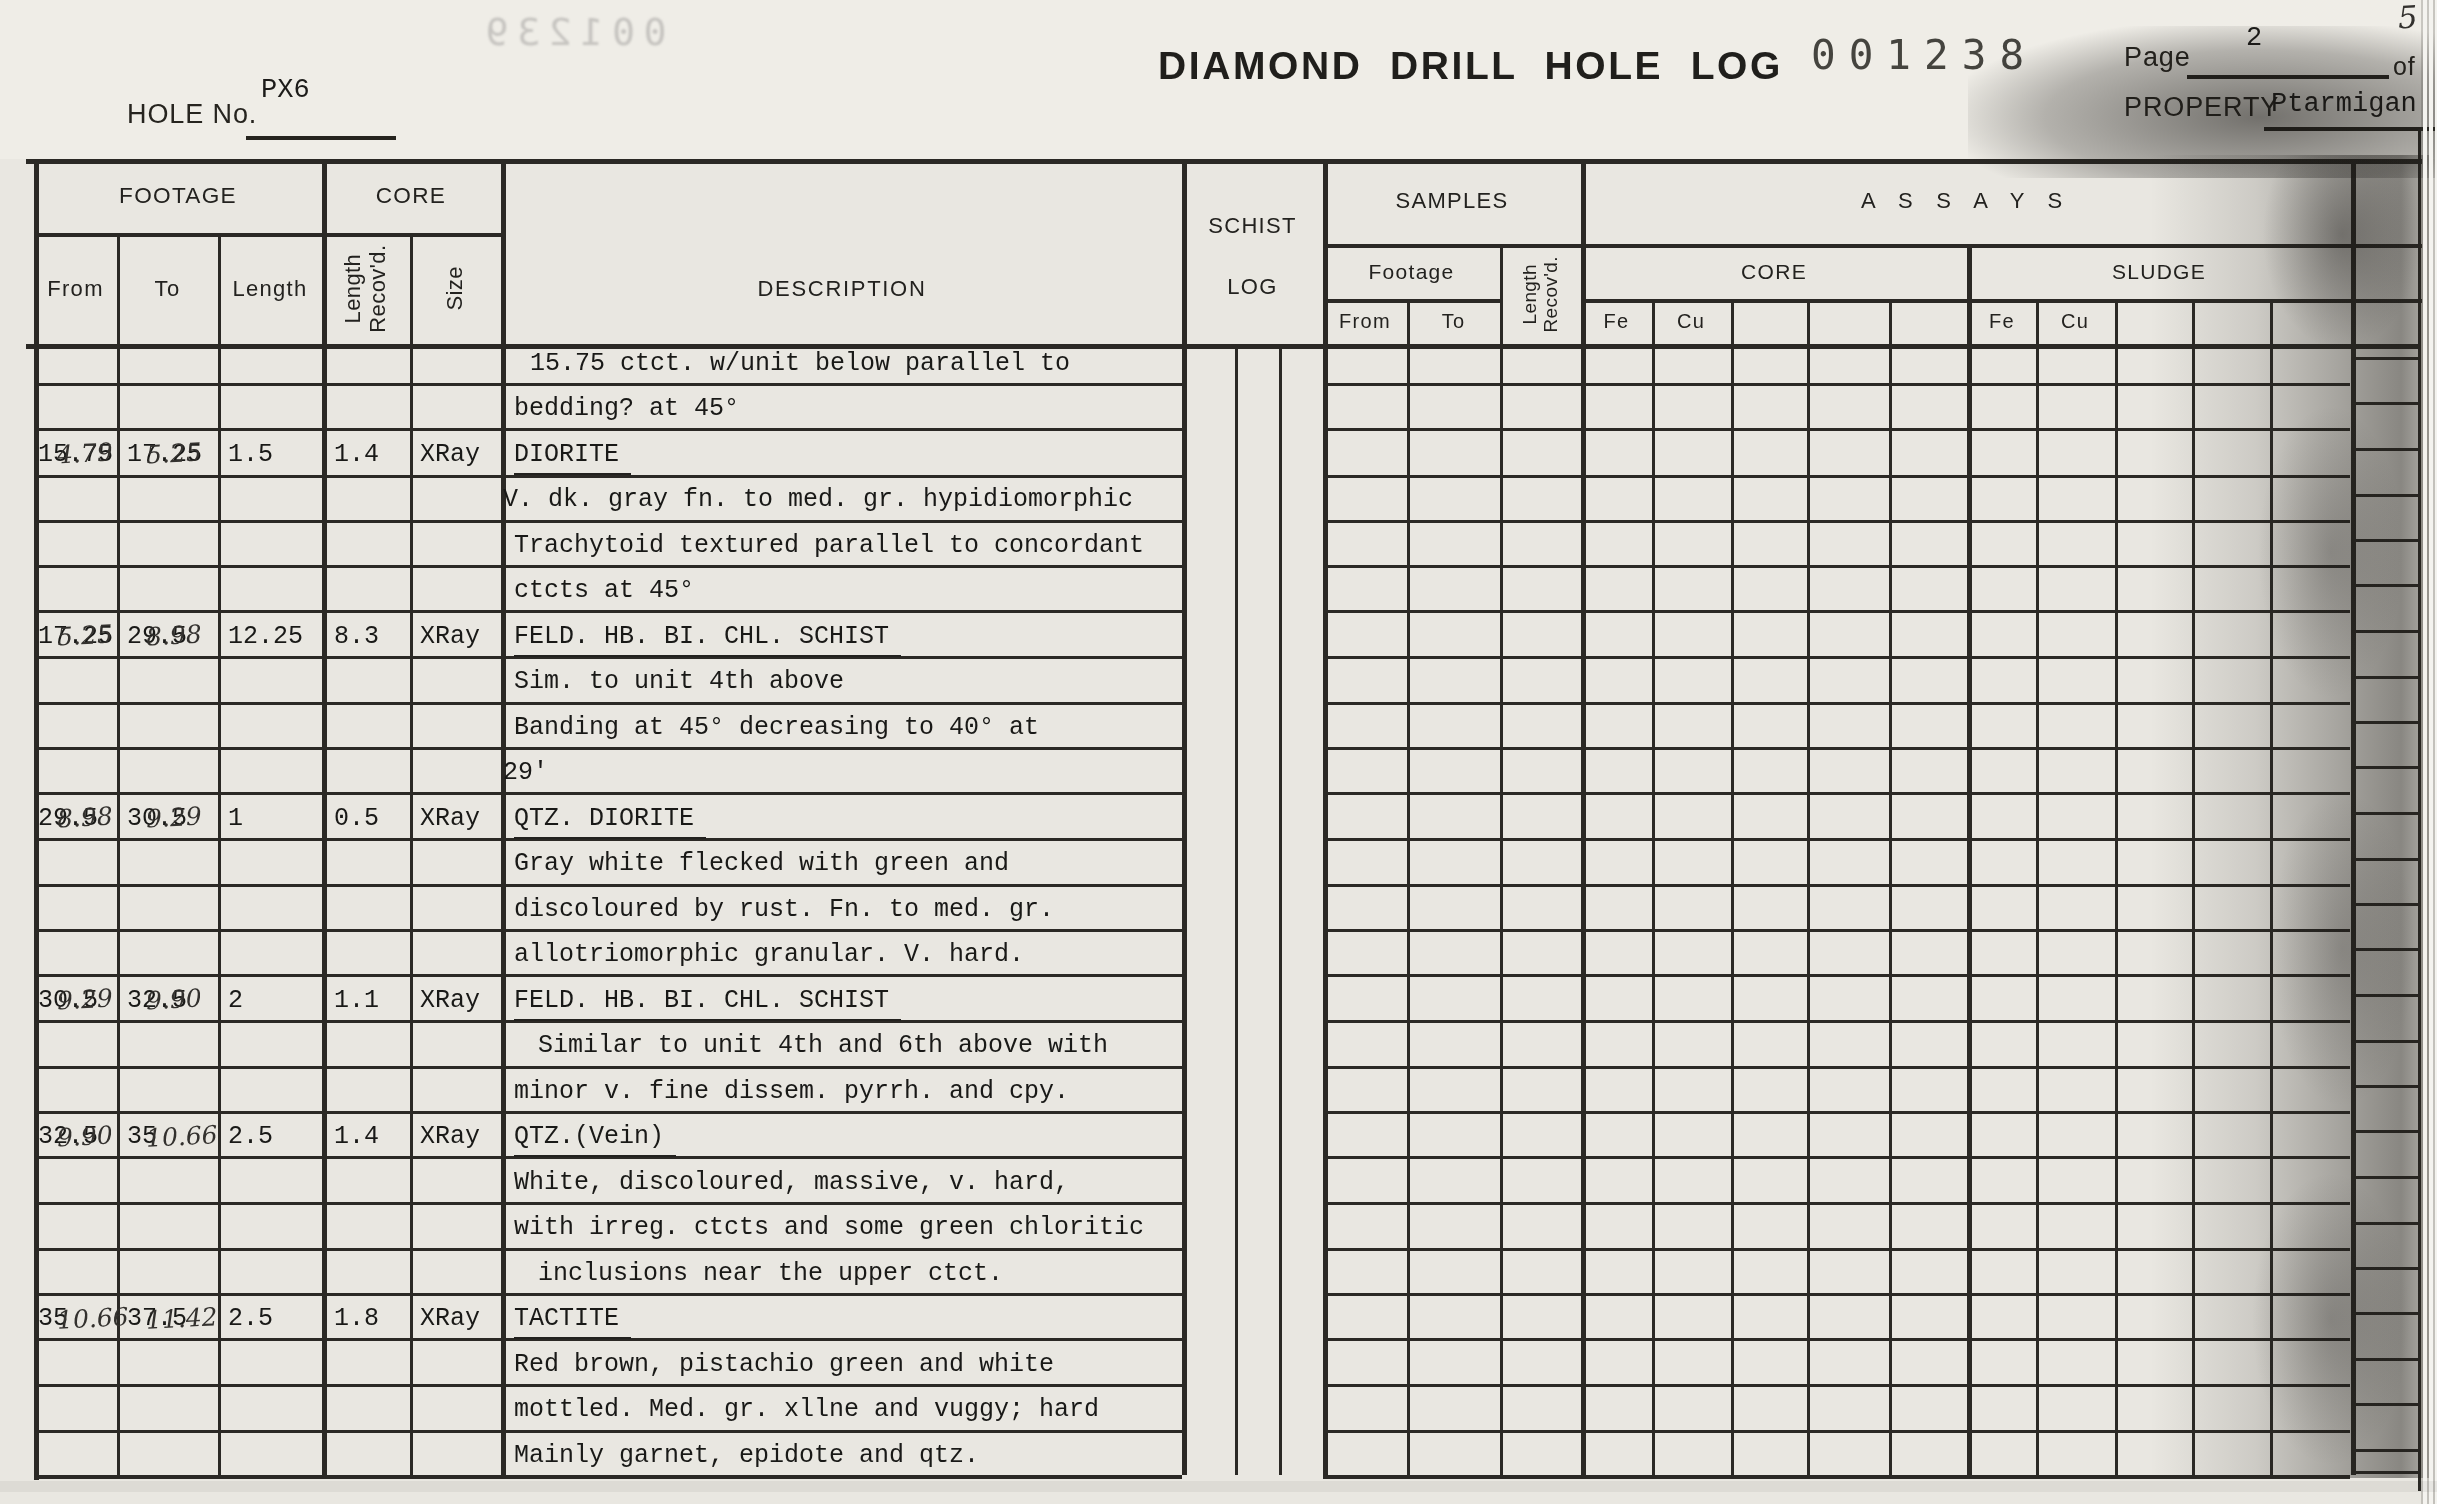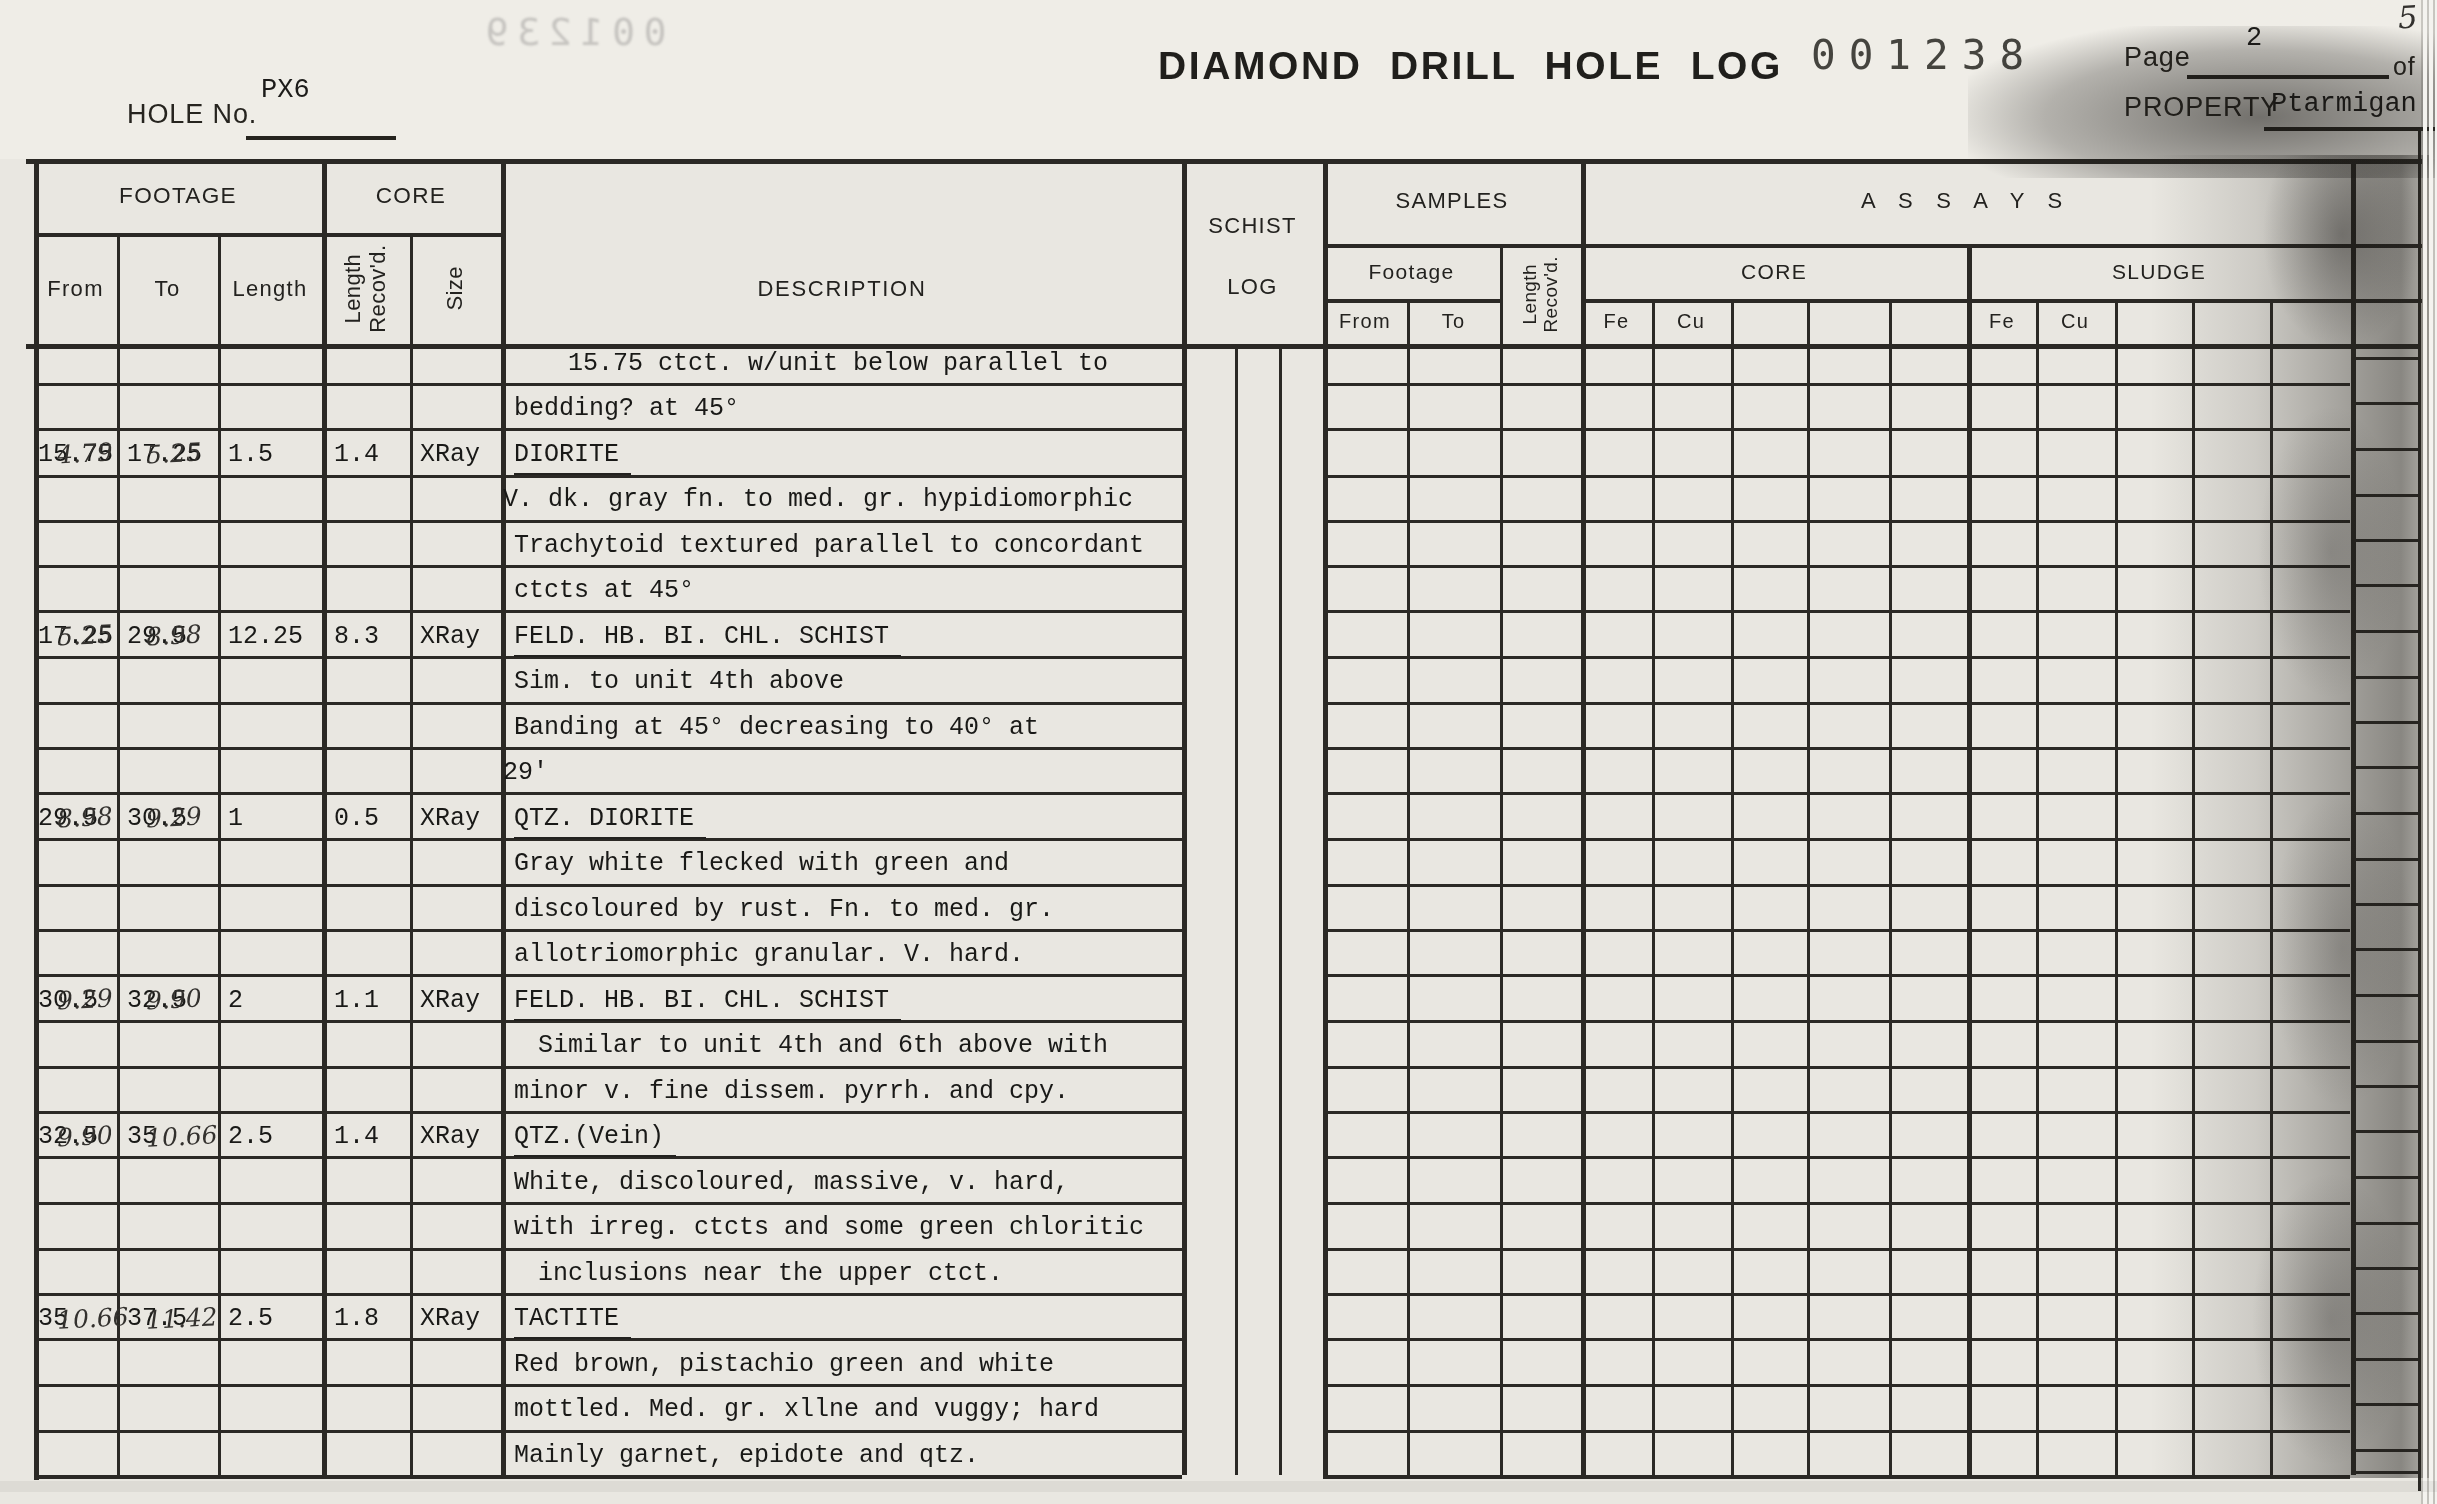--- a/index.html
+++ b/index.html
@@ -186,21 +186,21 @@
       <div class="hline" style="left: 2351px; top: 1358px; width: 67px; height: 2.6px; background: rgb(43, 41, 37);"></div>
       <div class="hline" style="left: 34px; top: 1430px; width: 1148px; height: 2.6px; background: rgb(43, 41, 37);"></div>
       <div class="hline" style="left: 1323px; top: 1430px; width: 1027px; height: 2.6px; background: rgb(43, 41, 37);"></div>
       <div class="hline" style="left: 2351px; top: 1403px; width: 67px; height: 2.6px; background: rgb(43, 41, 37);"></div>
       <div class="hline" style="left: 34px; top: 1475px; width: 1148px; height: 3.5px; background: rgb(43, 41, 37);"></div>
       <div class="hline" style="left: 1323px; top: 1475px; width: 1027px; height: 3.5px; background: rgb(43, 41, 37);"></div>
       <div class="hline" style="left: 2351px; top: 1449px; width: 67px; height: 2.6px; background: rgb(43, 41, 37);"></div>
       <div class="hline" style="left: 2351px; top: 1471px; width: 67px; height: 2.6px; background: rgb(43, 41, 37);"></div>
     </div>
   <div id="rows">
-      <div class="typed" style="left: 568px; top: 345px;">15.75 ctct. w/unit below parallel to</div>
+      <div class="typed" style="left: 530px; top: 345px;">15.75 ctct. w/unit below parallel to</div>
       <div class="typed" style="left: 514px; top: 390px;">bedding? at 45°</div>
       <div class="typed" style="left: 38px; top: 436px;">15.75</div>
       <div class="typed" style="left: 127px; top: 436px;">17.25</div>
       <div class="typed" style="left: 228px; top: 436px;">1.5</div>
       <div class="typed" style="left: 334px; top: 436px;">1.4</div>
       <div class="typed" style="left: 420px; top: 436px;">XRay</div>
       <div class="typed unit" style="left: 514px; top: 436px;">DIORITE</div>
       <div class="typed" style="left: 503px; top: 481px;">V. dk. gray fn. to med. gr. hypidiomorphic</div>
       <div class="hand" style="left: 57px; top: 436px;">4.79</div>
       <div class="hand" style="left: 146px; top: 436px;">5.25</div>

